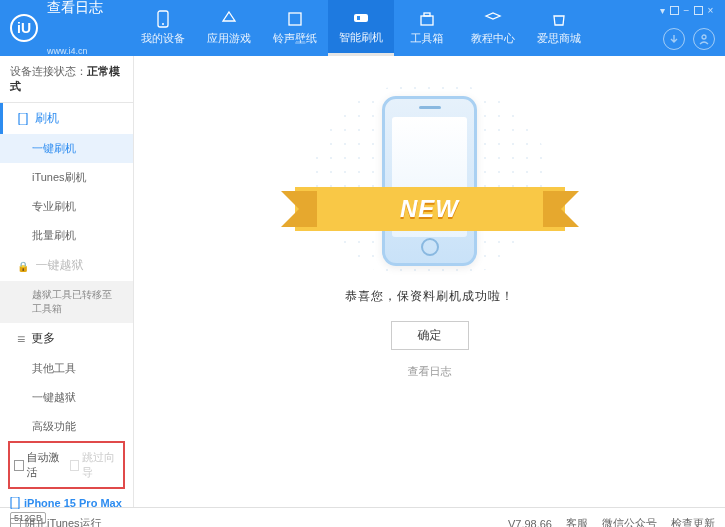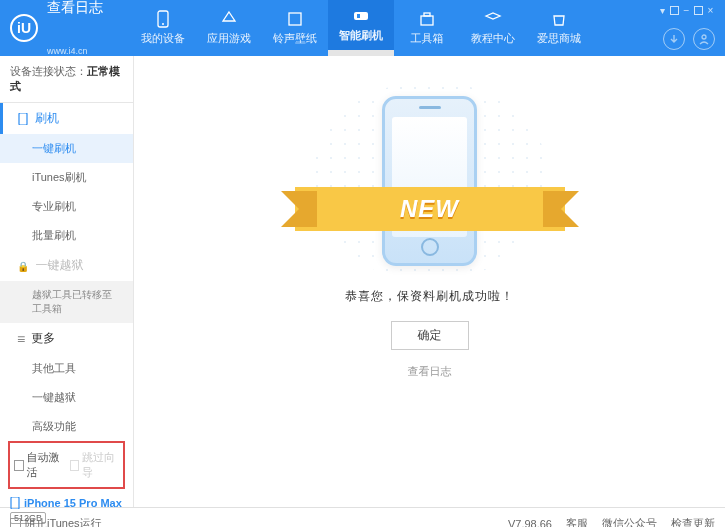--- a/index.html
+++ b/index.html
@@ -6,21 +6,21 @@
 body { width: 725px; height: 527px; overflow: hidden; background: #fff; }
 
 
 .header { height: 56px; background: #2d8cf0; display: flex; align-items: center; padding: 0 10px; position: relative; }
 .logo-block { display: flex; align-items: center; gap: 9px; min-width: 120px; }
 .logo-circle { width: 28px; height: 28px; border: 2px solid #fff; border-radius: 50%; display: flex; align-items: center; justify-content: center; color: #fff; font-weight: bold; font-size: 14px; }
 .logo-text { color: #fff; font-size: 14px; line-height: 1; }
 .logo-sub { color: #cde4fb; font-size: 9px; margin-top: 32px; }
 .nav { display: flex; height: 100%; }
 .nav-item { width: 66px; height: 100%; display: flex; flex-direction: column; align-items: center; justify-content: center; color: #e8f2fd; font-size: 11px; gap: 3px; cursor: pointer; }
-.nav-item.active { background: #1e7ae0; border-bottom: 6px solid #e5e5e5; font-weight: bold; }
+.nav-item.active { background: #1e7ae0; border-bottom: 3px solid #e5e5e5; }
 .nav-icon { width: 18px; height: 18px; display: flex; align-items: center; justify-content: center; }
 .header-right { position: absolute; right: 10px; top: 6px; display: flex; gap: 6px; align-items: center; }
 .wc-icons { display: flex; gap: 3px; align-items: center; }
 .wc-sq { width: 9px; height: 9px; border: 1px solid #cde4fb; }
 .wc-min { width: 9px; height: 9px; display: flex; align-items: center; justify-content: center; color: #cde4fb; font-size: 10px; }
 .header-circles { position: absolute; right: 10px; bottom: 6px; display: flex; gap: 8px; }
 .hc { width: 22px; height: 22px; border: 1.5px solid #a3cdf6; border-radius: 50%; display: flex; align-items: center; justify-content: center; color: #a3cdf6; }
 
 
 .body { display: flex; height: 451px; }

